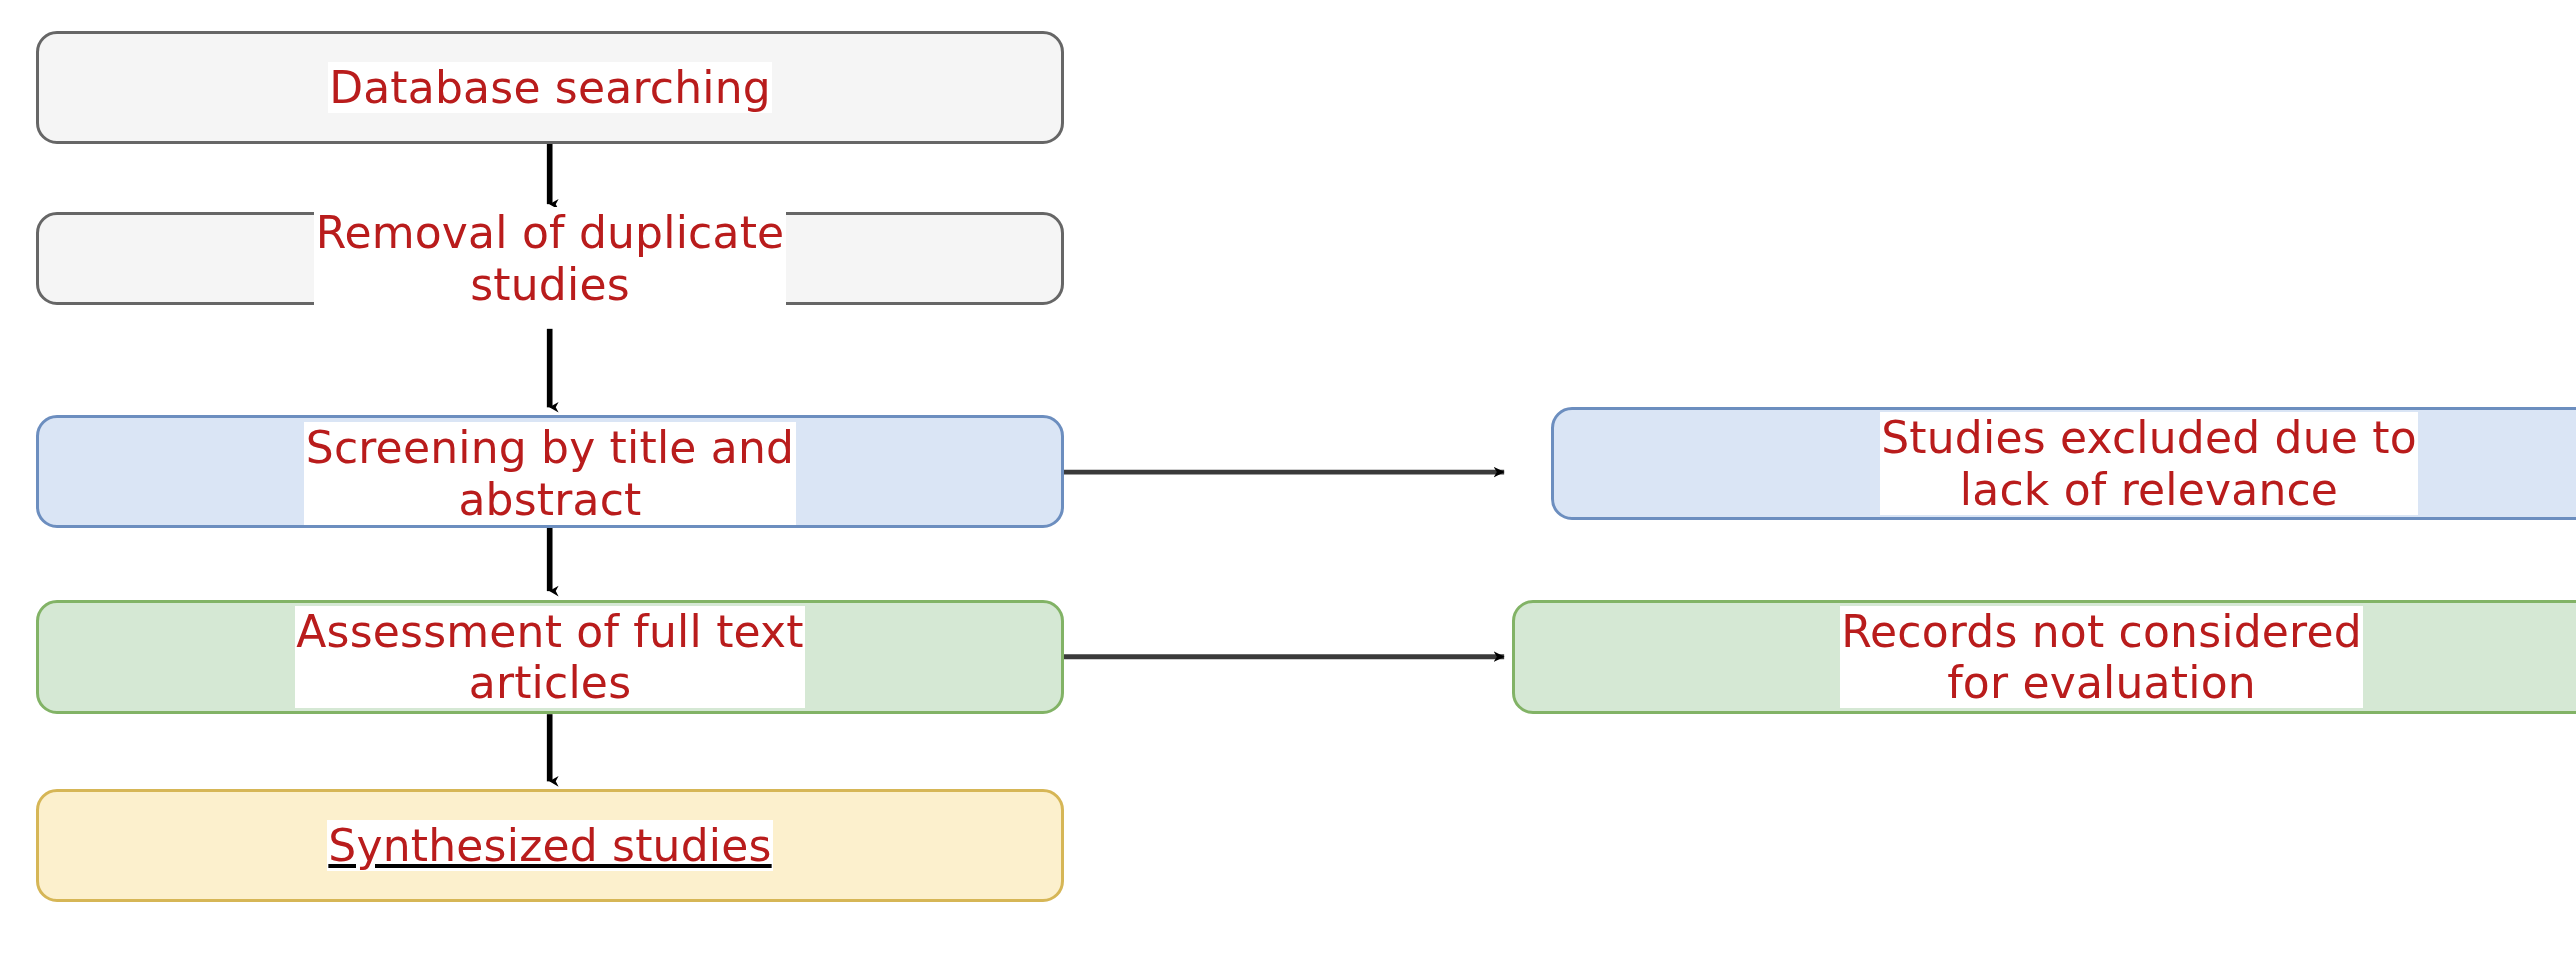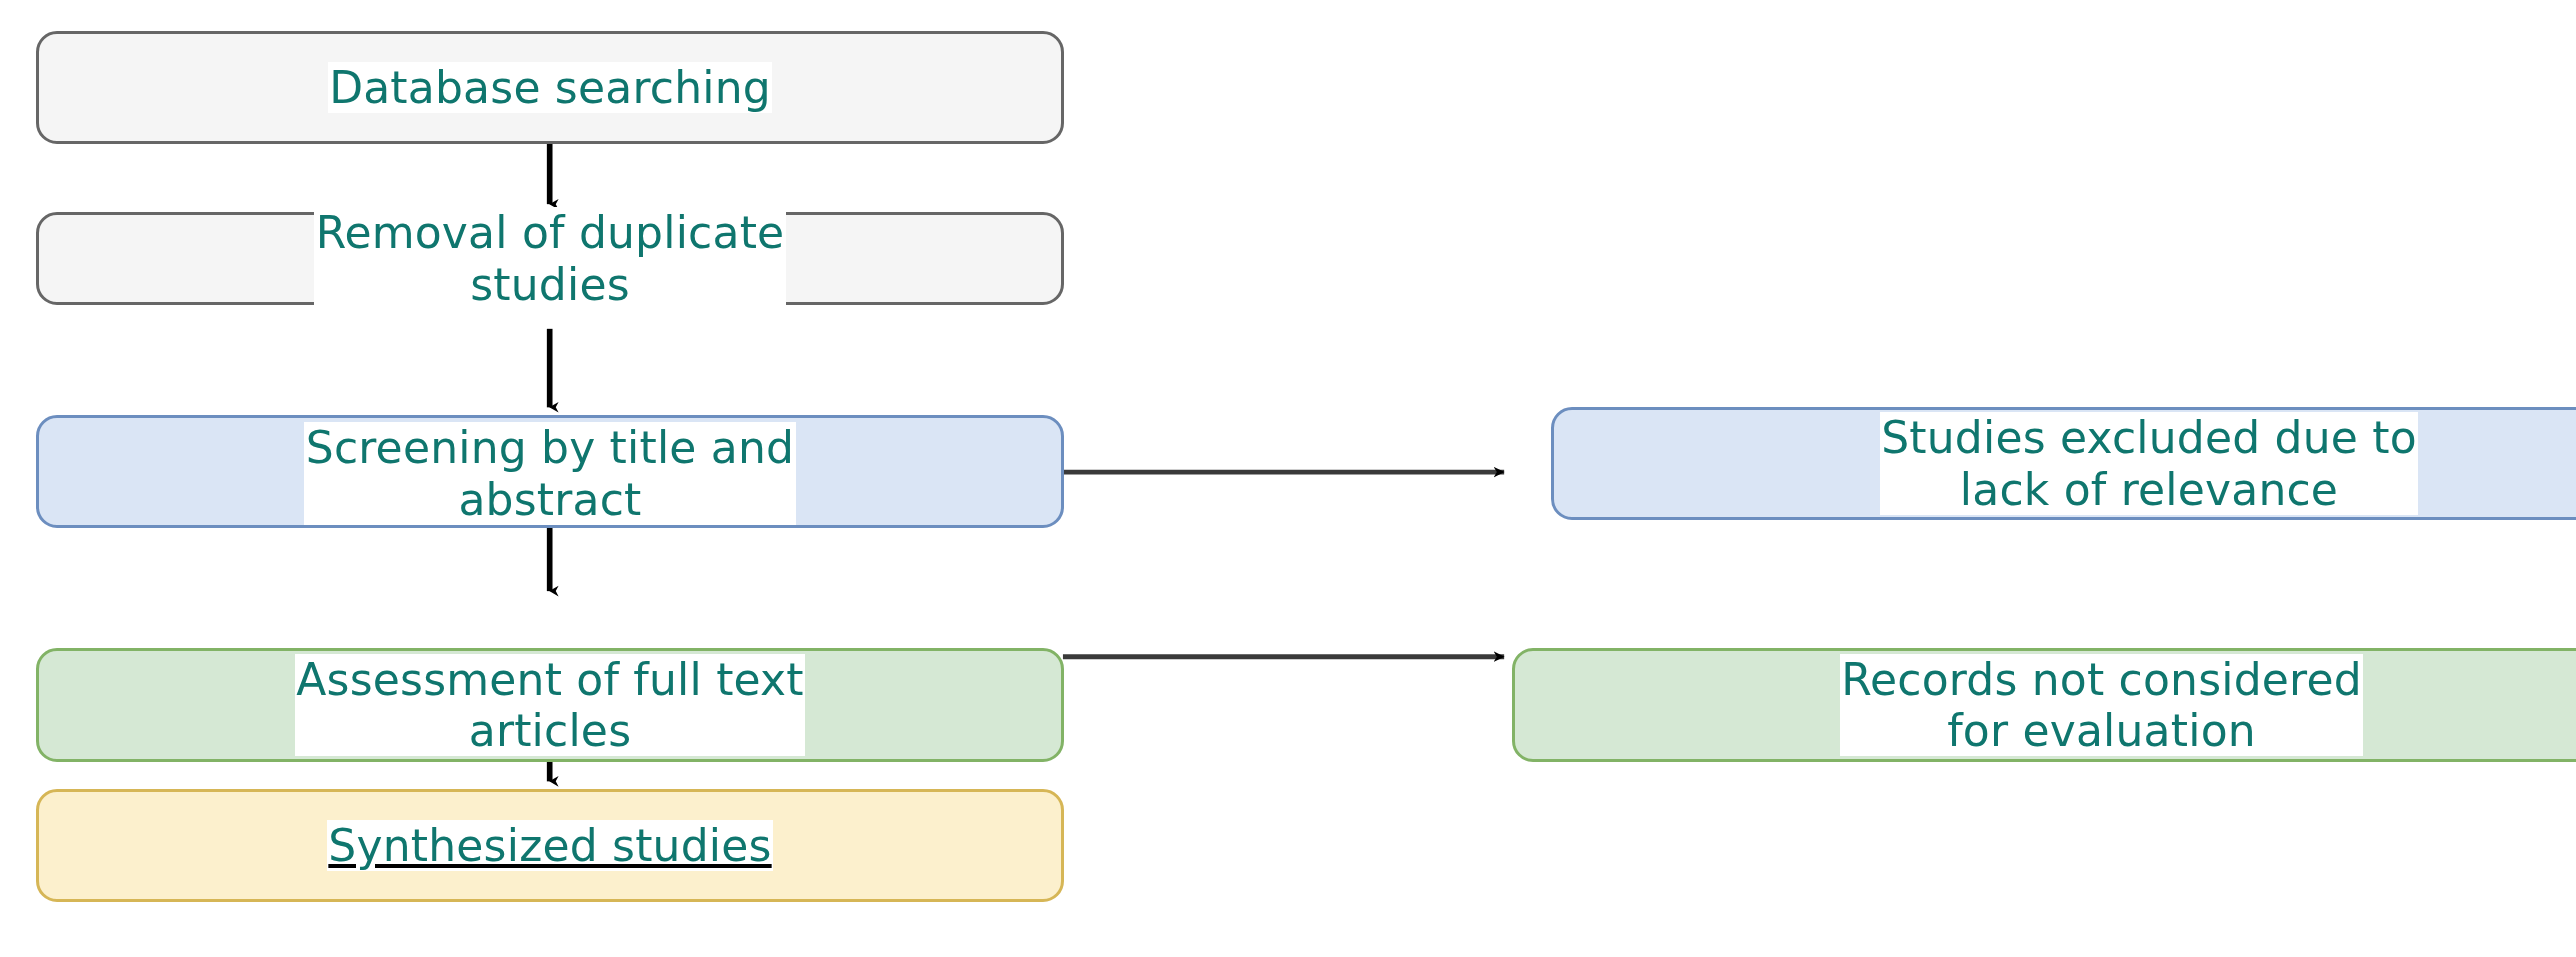--- a/index.html
+++ b/index.html
@@ -34,32 +34,32 @@
     border-radius: 21px;
     display: flex;
     align-items: center;
     justify-content: center;
     text-align: center;
     overflow: visible;
   }
   .node-label {
     display: inline;
     background: #ffffff;
-    color: #0f766e;
+    color: #b91c1c;
     font-size: 44px;
     line-height: 1.17;
     letter-spacing: 0.2px;
     box-decoration-break: clone;
     -webkit-box-decoration-break: clone;
     white-space: pre-line;
     padding: 0 1.6px;
   }
   .node.gray   { background: #f5f5f5; border-color: #666666; }
   .node.blue   { background: #dae5f5; border-color: #6c8ebf; }
-  .node.green  { background: #d5e8d4; border-color: #82b366; margin-top: 48px; }
+  .node.green  { background: #d5e8d4; border-color: #82b366; }
   .node.yellow { background: #fcf0cd; border-color: #d6b656; text-decoration: underline; }
 </style>
 </head>
 <body>
 
 <div id="canvas">
 
   <svg class="edge-layer" viewBox="0 0 3182 1183" xmlns="http://www.w3.org/2000/svg">
     <defs>
       <marker id="arrowDown" markerWidth="14" markerHeight="14" refX="7" refY="11" orient="auto" markerUnits="userSpaceOnUse">

